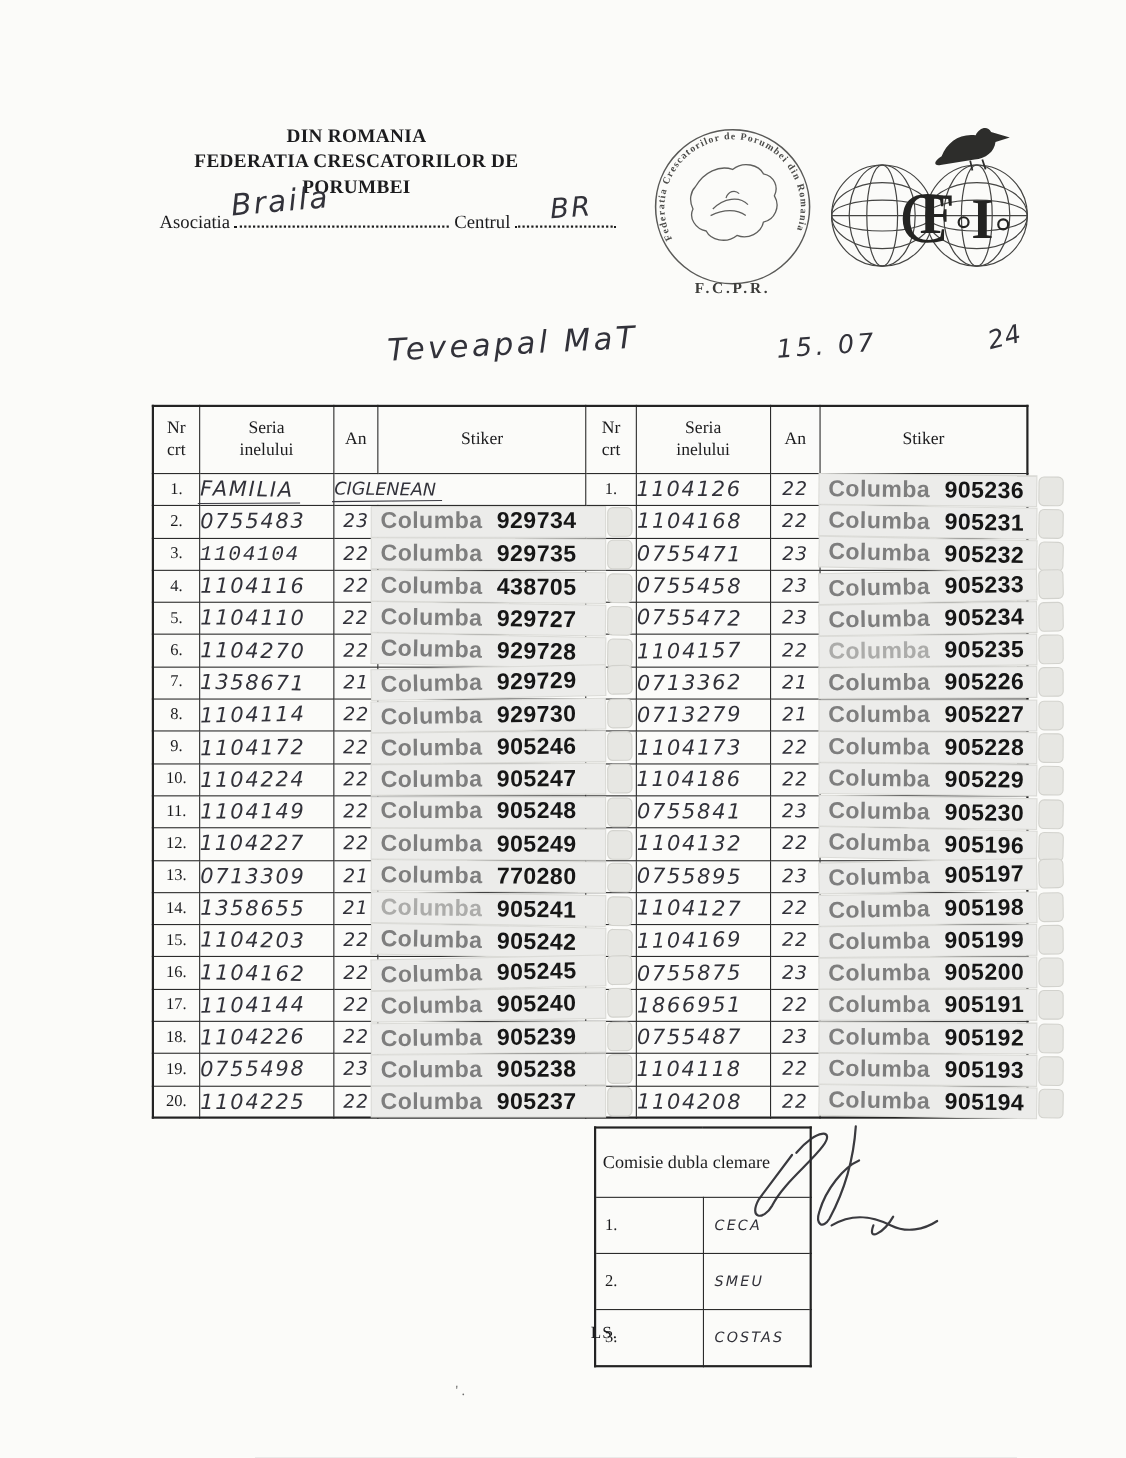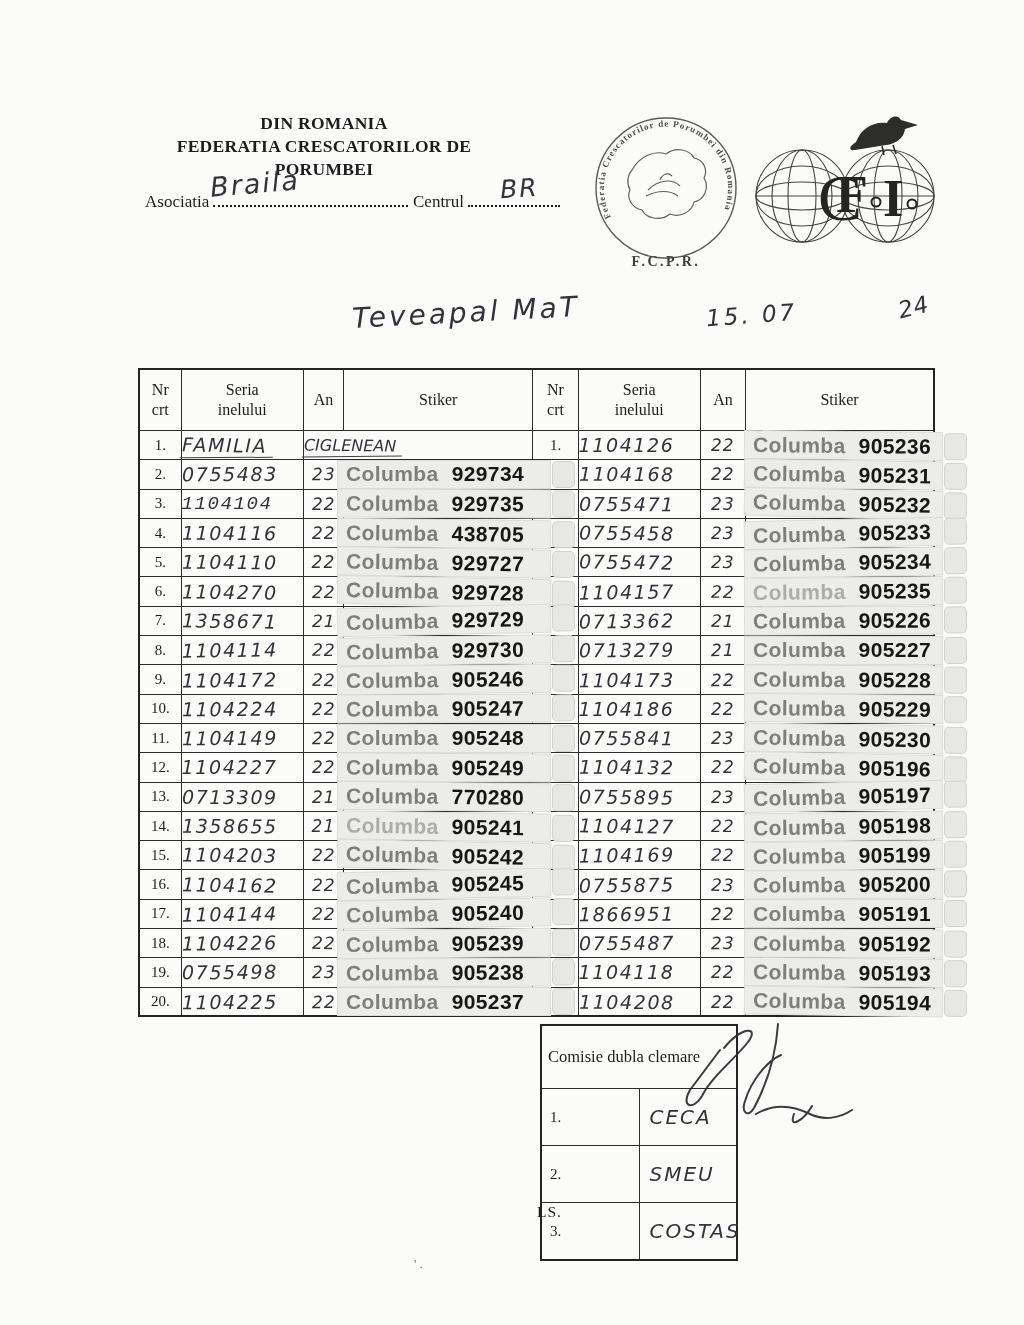--- a/index.html
+++ b/index.html
@@ -52,21 +52,21 @@
                  color:#161616; margin-left:13px; letter-spacing:.4px;}
   .sticker.faded .brand{color:#acacaa;}
   
   table.comm{position:absolute; left:540px; top:1024px; width:198px;
              border-collapse:collapse; table-layout:fixed; border:2px solid #232323;}
   table.comm td{border:1.6px solid #2c2c2c; padding:16px;}
   table.comm td.chead{height:30px; font-size:16.5px; padding-left:6px;}
   table.comm tr.crow{height:27px;}
   table.comm td.cnr{width:48px; text-align:left; padding-left:8px; font-size:15px;}
   table.comm td.cname{padding-left:10px;}
-  table.comm td.cname .hw{font-size:20px; letter-spacing:2px;}
+  table.comm td.cname .hw{font-size:13px; letter-spacing:2px;}
   .sig{position:absolute; left:628px; top:1018px; z-index:3; pointer-events:none;}
   
   .ls{position:absolute; left:537px; top:1203px; font-size:15.5px; letter-spacing:1px;}
   .stray{position:absolute; left:414px; top:1256px; font-size:13px; color:#6b6b6b;}
 </style>
 </head>
 <body>
 
 <div class="page" style="--pen: #32323a; --brand: #7e7e7e;">
 

